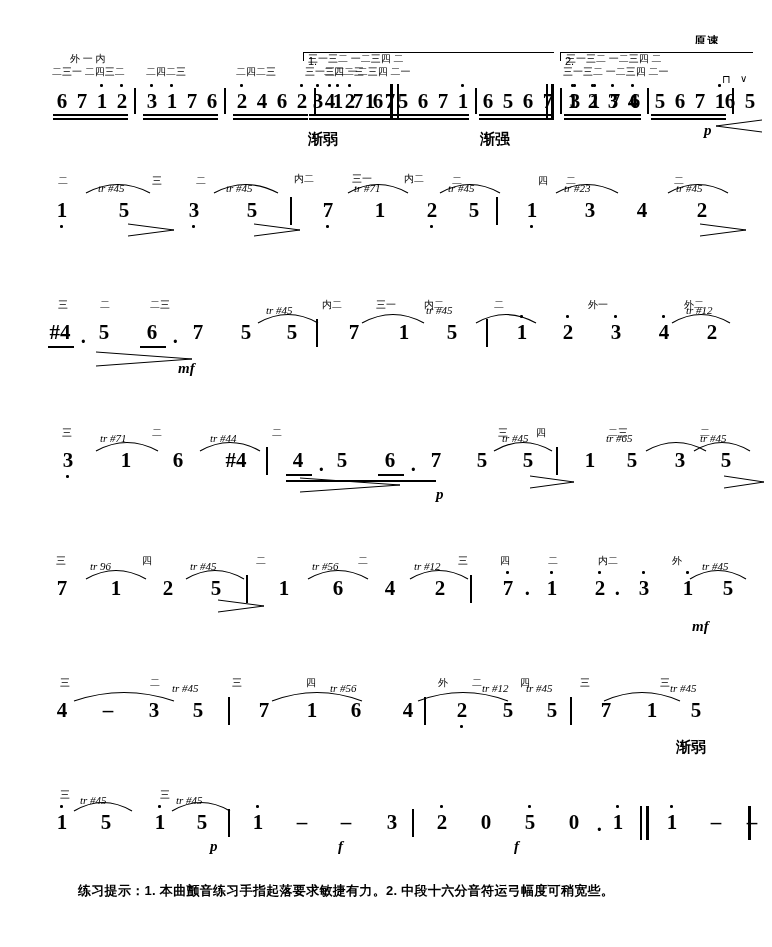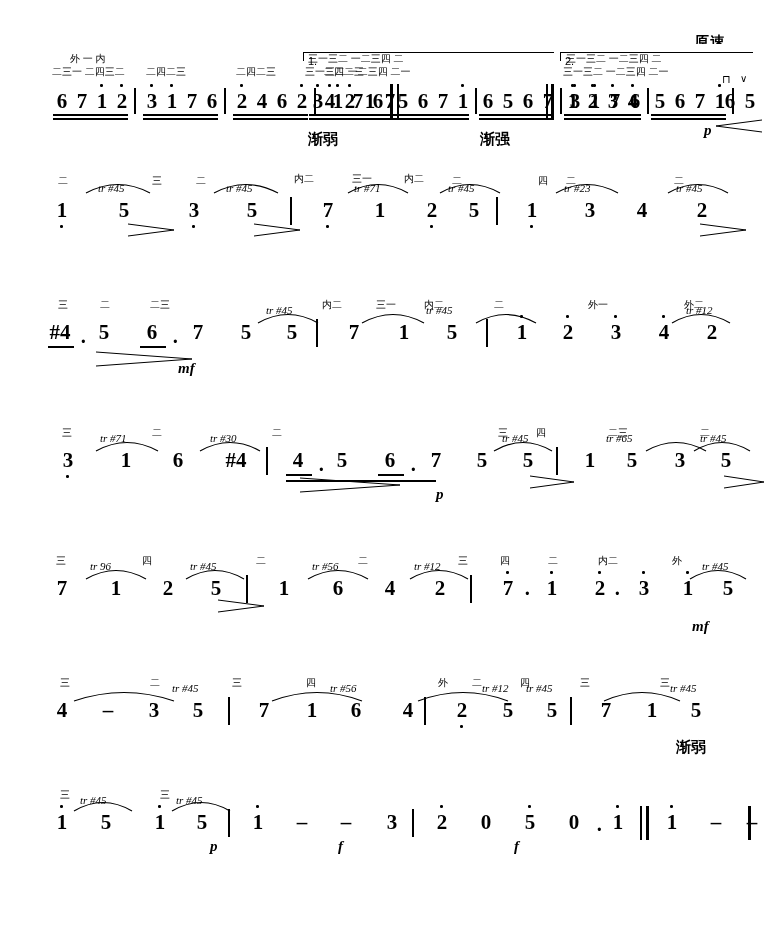--- a/index.html
+++ b/index.html
@@ -19,21 +19,21 @@
     position: relative;
     width: 772px;
     height: 947px;
   }
   
   .abs { position: absolute; }
 
   .tempo-mark {
     font-family: "Liberation Sans", sans-serif;
     font-weight: bold;
-    font-size: 15px;
+    font-size: 12px;
     letter-spacing: 1px;
   }
   .dyn {
     font-family: "Liberation Sans", sans-serif;
     font-weight: bold;
     font-size: 15px;
   }
   .ital {
     font-family: "Liberation Serif", serif;
     font-style: italic;
@@ -626,21 +626,21 @@
         <div class="barline abs" style="left:486px; top:319px; height:28px;"></div>
         <div class="dot abs" style="left:520px; top:315px;"></div>
         <div class="dot abs" style="left:566px; top:315px;"></div>
         <div class="dot abs" style="left:614px; top:315px;"></div>
         <div class="dot abs" style="left:662px; top:315px;"></div>
         <div class="note abs" style="left:56px; top:450px; width:24px;font-size:21px;">3</div>
         <div class="note abs" style="left:114px; top:450px; width:24px;font-size:21px;">1</div>
         <div class="tr abs" style="left:100px; top:432px; white-space:nowrap;">tr #71</div>
         <div class="note abs" style="left:166px; top:450px; width:24px;font-size:21px;">6</div>
         <div class="note abs" style="left:224px; top:450px; width:24px;font-size:21px;">#4</div>
-        <div class="tr abs" style="left:210px; top:432px; white-space:nowrap;">tr #30</div>
+        <div class="tr abs" style="left:210px; top:432px; white-space:nowrap;">tr #44</div>
         <div class="note abs" style="left:286px; top:450px; width:24px;font-size:21px;">4</div>
         <div class="note abs" style="left:330px; top:450px; width:24px;font-size:21px;">5</div>
         <div class="note abs" style="left:378px; top:450px; width:24px;font-size:21px;">6</div>
         <div class="note abs" style="left:424px; top:450px; width:24px;font-size:21px;">7</div>
         <div class="note abs" style="left:470px; top:450px; width:24px;font-size:21px;">5</div>
         <div class="note abs" style="left:516px; top:450px; width:24px;font-size:21px;">5</div>
         <div class="tr abs" style="left:502px; top:432px; white-space:nowrap;">tr #45</div>
         <div class="note abs" style="left:578px; top:450px; width:24px;font-size:21px;">1</div>
         <div class="note abs" style="left:620px; top:450px; width:24px;font-size:21px;">5</div>
         <div class="tr abs" style="left:606px; top:432px; white-space:nowrap;">tr #65</div>
@@ -825,15 +825,16 @@
         <div class="dot abs" style="left:60px; top:805px;"></div>
         <div class="dot abs" style="left:158px; top:805px;"></div>
         <div class="dot abs" style="left:256px; top:805px;"></div>
         <div class="dot abs" style="left:440px; top:805px;"></div>
         <div class="dot abs" style="left:528px; top:805px;"></div>
         <div class="dot abs" style="left:616px; top:805px;"></div>
         <div class="dot abs" style="left:670px; top:805px;"></div>
         <div class="abs" style="left:596px;top:818px;font-size:20px;font-weight:bold;">·</div>
       </div>
 
+    <div class="abs footer" style="left:78px; top:882px; width:640px;">练习提示：1. 本曲颤音练习手指起落要求敏捷有力。2. 中段十六分音符运弓幅度可稍宽些。</div>
   </div>
 
 </div>
 
 </body></html>

